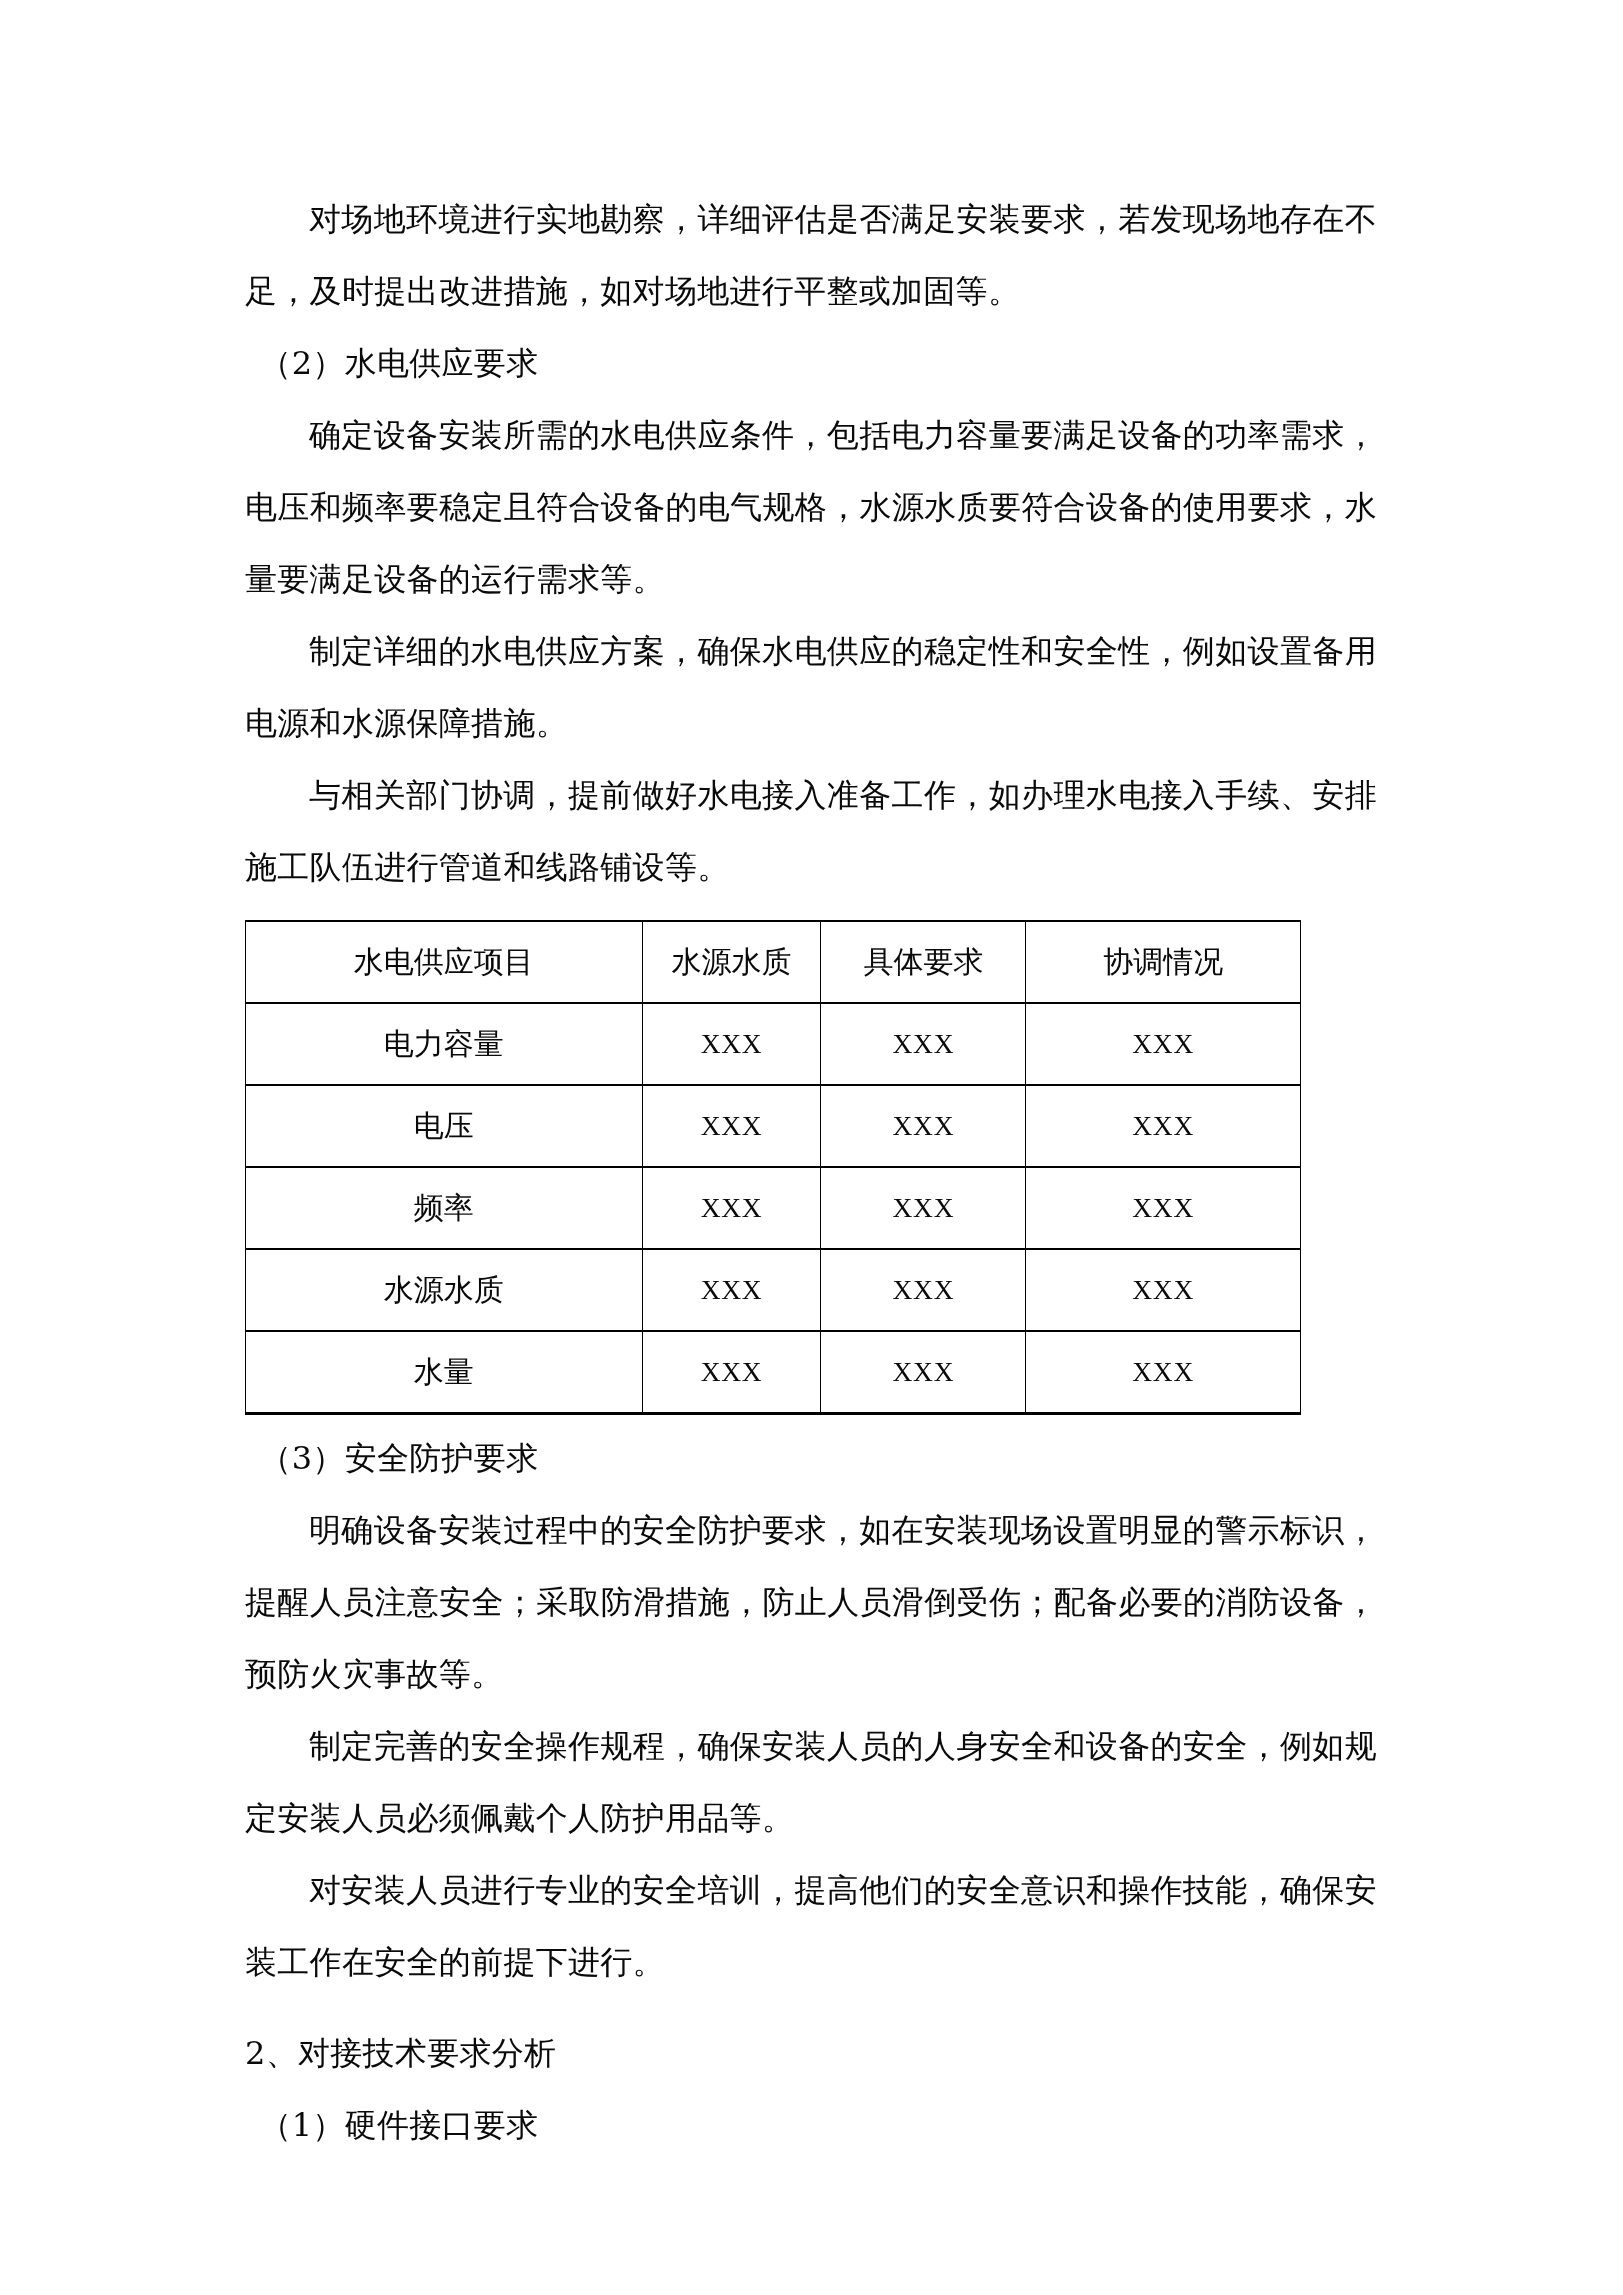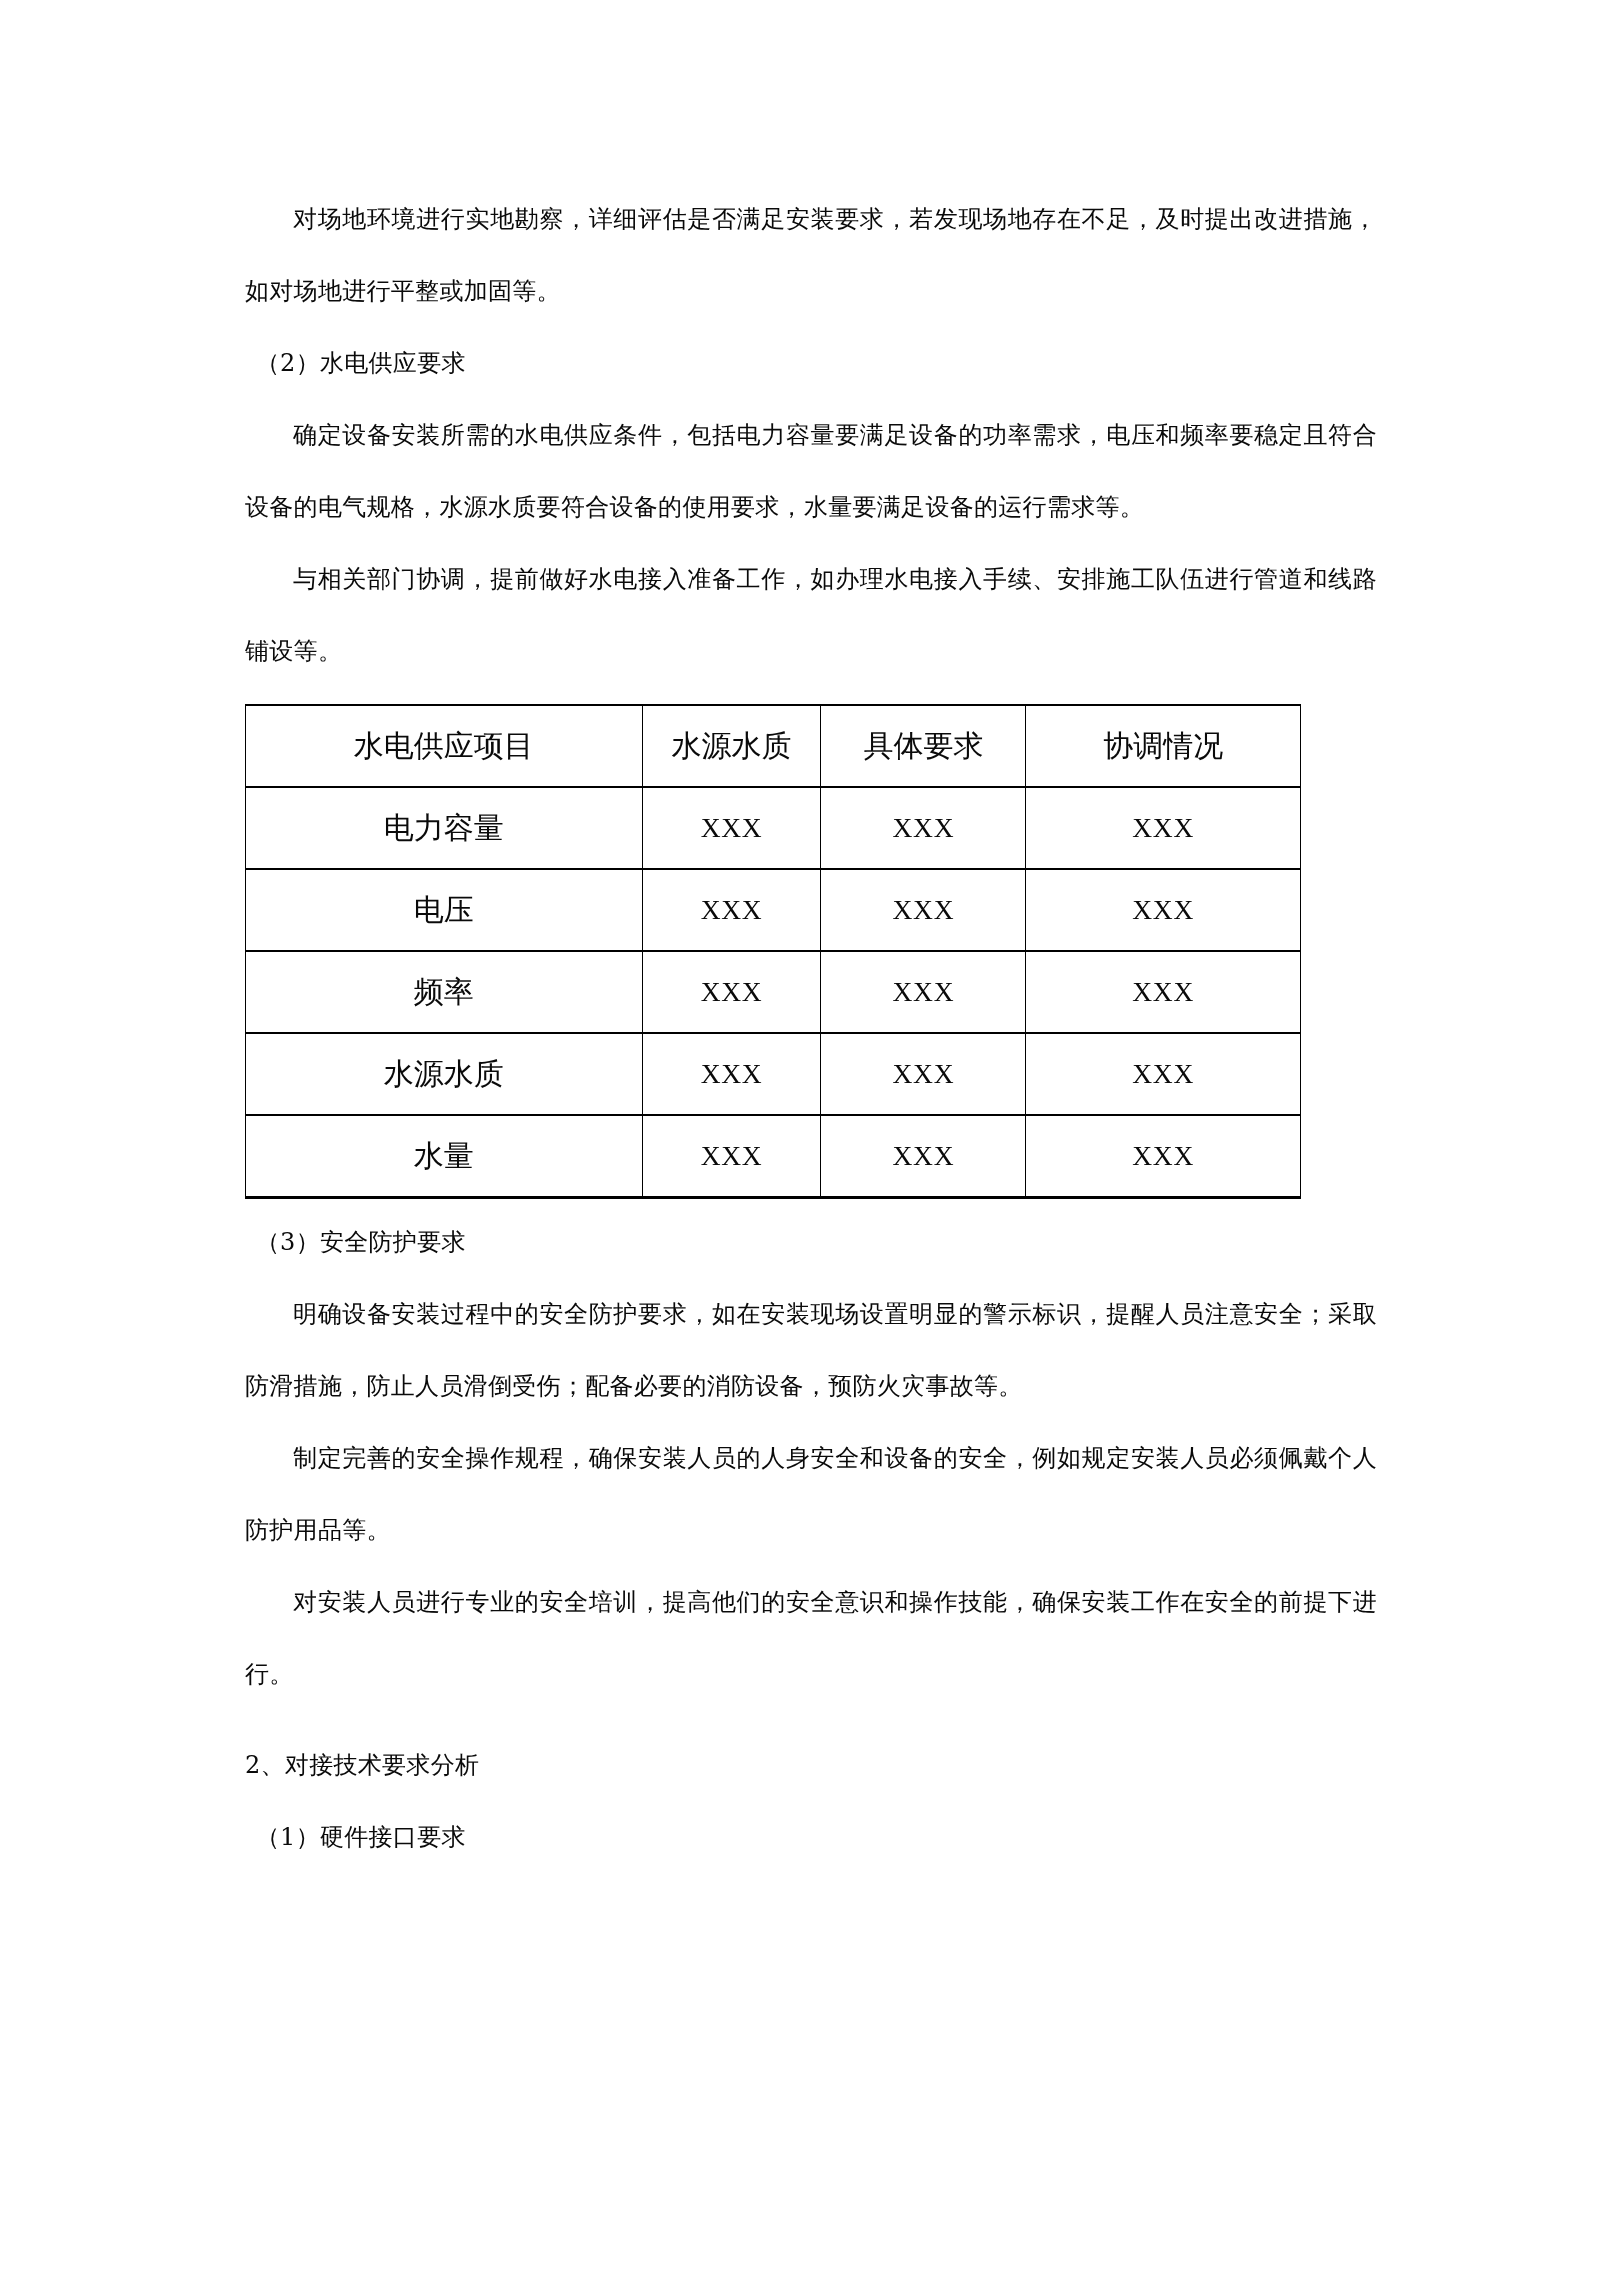--- a/index.html
+++ b/index.html
@@ -13,21 +13,21 @@
     width: 1623px;
     height: 2295px;
     background: #ffffff;
     box-sizing: border-box;
     padding: 183px 246px 0 245px;
     font-family: "DejaVu Serif", "Liberation Serif", serif;
     color: #000000;
     overflow: hidden;
   }
   .body-text {
-    font-size: 24px;
+    font-size: 32px;
     line-height: 72px;
     text-align: justify;
     text-justify: inter-ideograph;
     letter-spacing: 0.3px;
     margin: 0;
     color: #0a0a0a;
   }
   .p-indent {
     text-indent: 2em;
   }
@@ -82,20 +82,21 @@
 <body>
 
 <div class="page">
 
   <p class="body-text p-indent">对场地环境进行实地勘察，详细评估是否满足安装要求，若发现场地存在不足，及时提出改进措施，如对场地进行平整或加固等。</p>
 
   <p class="body-text p-heading">（2）水电供应要求</p>
 
   <p class="body-text p-indent">确定设备安装所需的水电供应条件，包括电力容量要满足设备的功率需求，电压和频率要稳定且符合设备的电气规格，水源水质要符合设备的使用要求，水量要满足设备的运行需求等。</p>
 
+  <p class="body-text p-indent">制定详细的水电供应方案，确保水电供应的稳定性和安全性，例如设置备用电源和水源保障措施。</p>
 
   <p class="body-text p-indent">与相关部门协调，提前做好水电接入准备工作，如办理水电接入手续、安排施工队伍进行管道和线路铺设等。</p>
 
   <table class="data-table">
     <colgroup>
       <col class="c0">
         <col class="c1">
         <col class="c2">
         <col class="c3">
     </colgroup>

